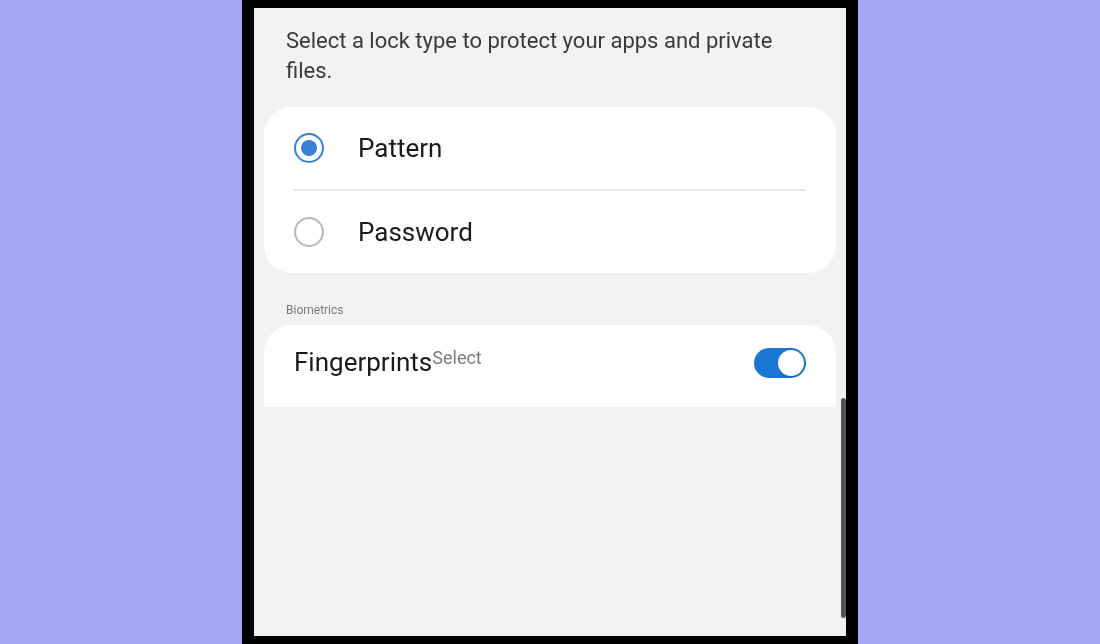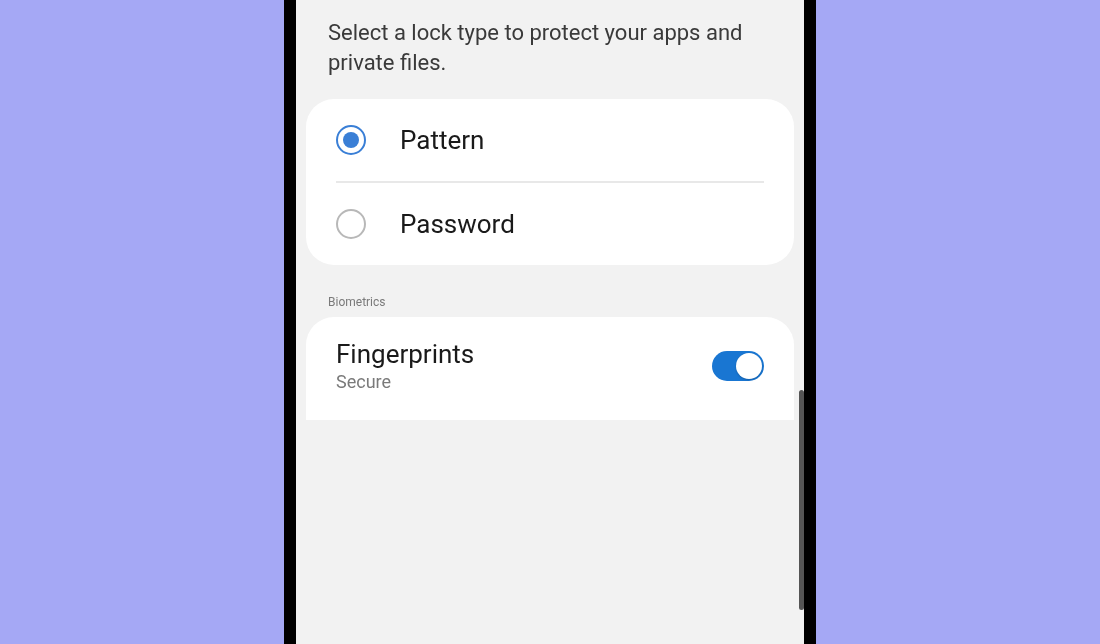--- a/index.html
+++ b/index.html
@@ -6,24 +6,24 @@
     body {
       font-family: -apple-system, BlinkMacSystemFont, "Segoe UI", Roboto, sans-serif;
       background: #a5a8f5;
       width: 1100px;
       height: 644px;
       display: flex;
       justify-content: center;
       align-items: flex-start;
     }
     .device-frame {
-      width: 532px;
+      width: 616px;
       height: 644px;
       background: #000;
-      padding: 0 12px;
+      padding: 8px 12px;
       position: relative;
     }
     .screen {
       width: 100%;
       height: 100%;
       background: #f2f2f2;
       overflow: hidden;
       position: relative;
     }
     .intro-text {
@@ -87,21 +87,21 @@
     }
     .fingerprint-card {
       background: #fff;
       margin: 0 10px;
       border-radius: 28px 28px 0 0;
       padding: 22px 30px 28px 30px;
       display: flex;
       align-items: center;
       justify-content: space-between;
     }
-    .fp-left { display: flex; flex-direction: column; }
+    .fp-left { display: flex; flex-direction: row; }
     .fp-title {
       font-size: 26px;
       color: #1a1a1a;
       margin-bottom: 2px;
     }
     .fp-sub {
       font-size: 18px;
       color: #7a7a7a;
     }
     .toggle {
@@ -160,21 +160,21 @@
         <div class="option-label">Password</div>
       </div>
 
     </div>
 
     <div class="section-header">Biometrics</div>
 
     <div class="fingerprint-card">
       <div class="fp-left">
         <div class="fp-title">Fingerprints</div>
-        <div class="fp-sub">Secure</div>
+        <div class="fp-sub">Select</div>
       </div>
       <div class="toggle">
         <div class="toggle-knob"></div>
       </div>
     </div>
 
     <div class="scroll-indicator"></div>
 
   </div>
 </div>

